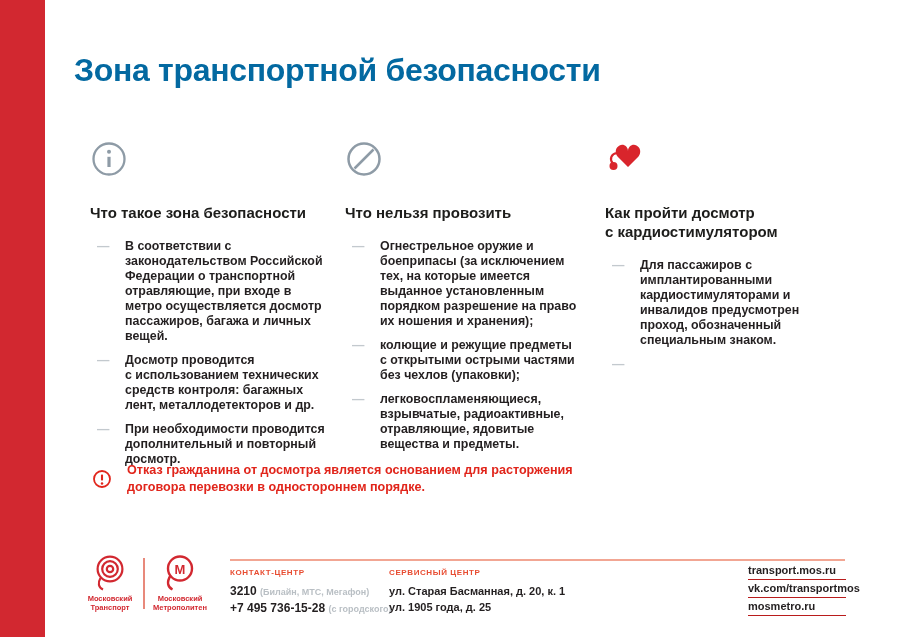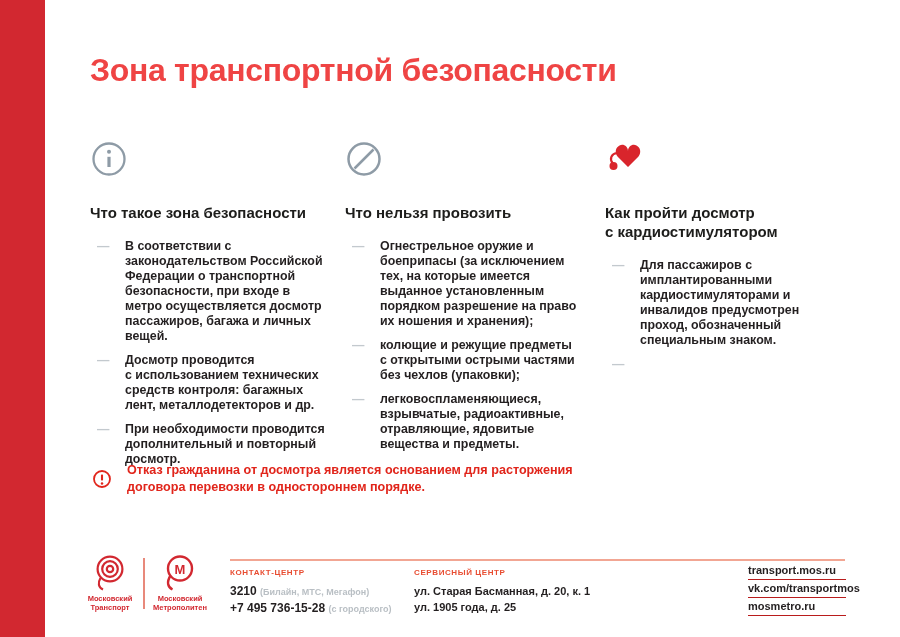--- a/index.html
+++ b/index.html
@@ -12,23 +12,23 @@
     overflow: hidden;
   }
 
   .red-bar {
     position: absolute; left: 0; top: 0;
     width: 45px; height: 637px;
     background: #d22830;
   }
 
   .page-title {
-    position: absolute; left: 90px; top: 52px;
+    position: absolute; left: 74px; top: 52px;
     font-size: 32px; font-weight: bold;
-    letter-spacing: -0.3px; color: #ef4444;
+    letter-spacing: -0.3px; color: #0369a1;
     white-space: nowrap;
   }
 
   .columns {
     position: absolute; left: 90px; top: 140px;
     display: flex; align-items: flex-start;
   }
   .col { display: block; }
   .col-1 { width: 255px; }
   .col-2 { width: 260px; }
@@ -82,21 +82,21 @@
     width: 2px; height: 51px; background: #e8897b;
   }
 
   .footer-line {
     position: absolute; left: 230px; top: 9px;
     width: 615px; height: 2px; background: #f2a693;
   }
 
   .footer-block { position: absolute; top: 18px; }
   .contact-block { left: 230px; }
-  .service-block { left: 414px; }
+  .service-block { left: 389px; }
 
   .block-label {
     font-size: 8px; font-weight: bold; color: #e84c31;
     letter-spacing: 0.6px; margin-bottom: 6px;
   }
   .phone-row { font-size: 12px; font-weight: bold; color: #231f20; line-height: 16px; }
   .phone-note { font-size: 9px; color: #b9bfc4; font-weight: bold; }
   .address { font-size: 11px; font-weight: bold; color: #231f20; line-height: 16px; }
 
   .links-block { position: absolute; left: 748px; top: 12px; width: 98px; }
@@ -128,21 +128,21 @@
         <line x1="19" y1="16.8" x2="19" y2="27" stroke="#8e9ba6" stroke-width="3.2"></line>
       </svg>
     </div>
     <div class="col-heading">Что такое зона безопасности</div>
     <ul class="bullets">
       <li>
         <span class="dash">—</span>
         <span class="bullet-text">В соответствии с
 законодательством Российской
 Федерации о транспортной
-безопасности, при входе в
+отравляющие, при входе в
 метро осуществляется досмотр
 пассажиров, багажа и личных
 вещей.</span>
       </li>
       <li>
         <span class="dash">—</span>
         <span class="bullet-text">Досмотр проводится
 с использованием технических
 средств контроля: багажных
 лент, металлодетекторов и др.</span>

